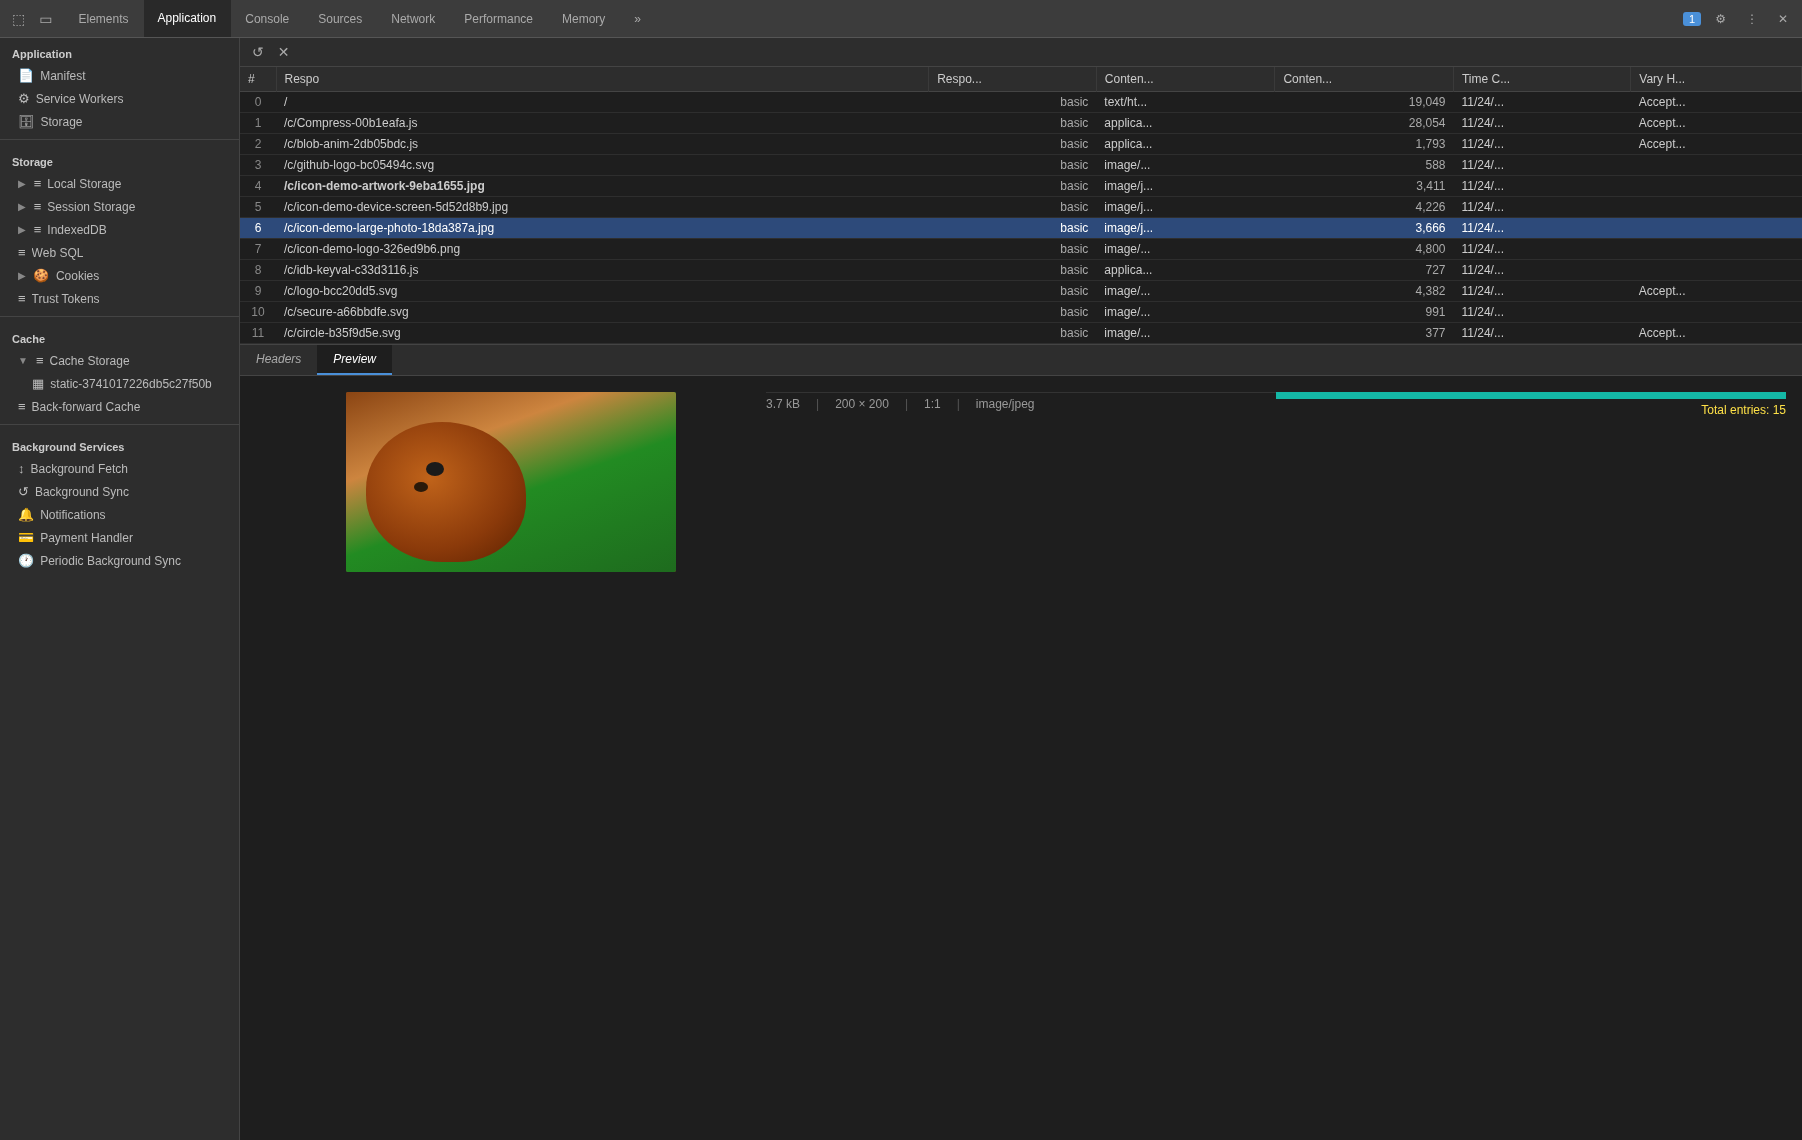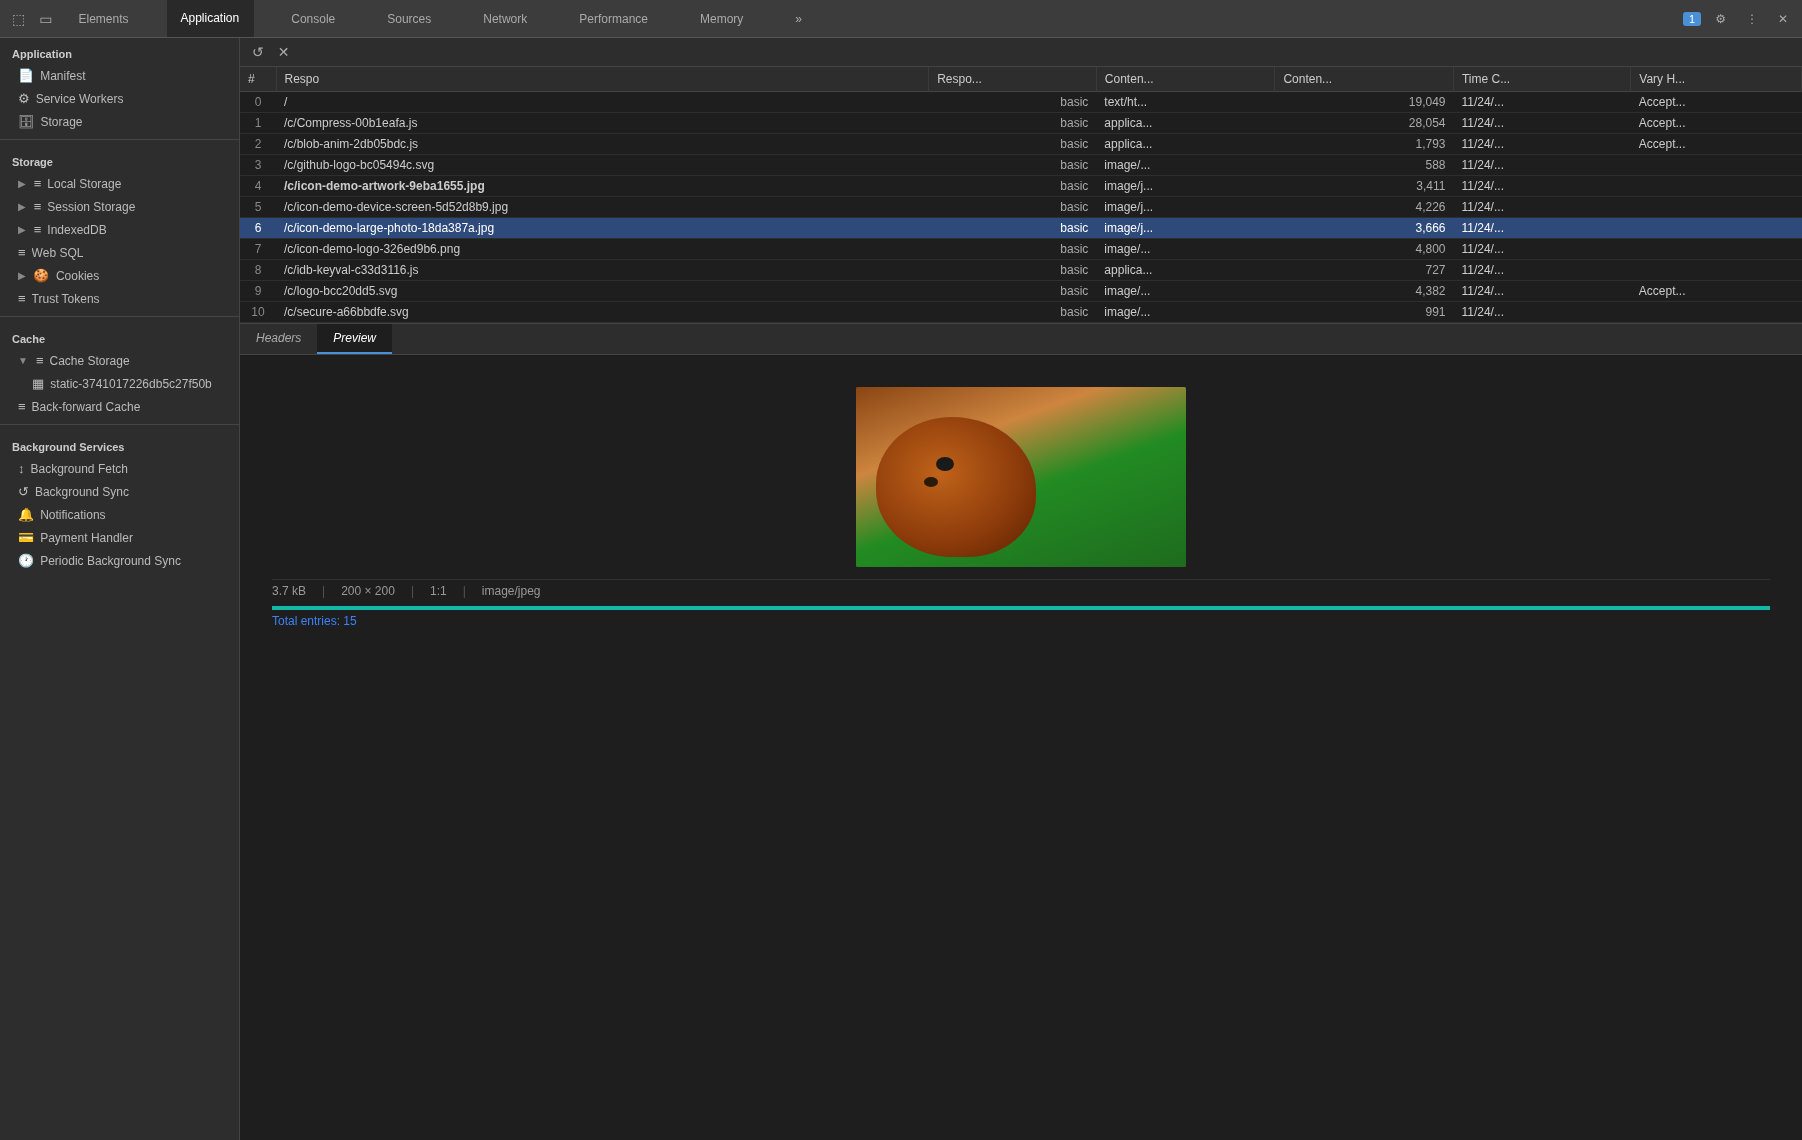--- a/index.html
+++ b/index.html
@@ -33,21 +33,20 @@
       color: #aaa;
       font-size: 14px;
       cursor: pointer;
       padding: 4px;
     }
     .top-bar-tabs {
       display: flex;
       align-items: stretch;
       height: 100%;
       flex: 1;
-      gap: 23px;
     }
     .tab {
       display: flex;
       align-items: center;
       padding: 0 14px;
       color: #aaa;
       cursor: pointer;
       font-size: 12px;
       border-right: 1px solid transparent;
       white-space: nowrap;
@@ -217,24 +216,25 @@
       color: #fff;
       background: #1e1e1e;
       border-bottom: 2px solid #4a90d9;
     }
 
     
     .preview-area {
       flex: 1;
       overflow: auto;
       display: flex;
-      flex-direction: column;
+      flex-direction: row;
       align-items: flex-start;
-      padding: 32px;
+      padding: 16px;
       background: #1e1e1e;
+      text-align: right;
     }
     .preview-image-container {
       display: flex;
       justify-content: center;
       width: 100%;
       margin-bottom: 12px;
     }
     .preview-image {
       width: 330px;
       height: 180px;
@@ -284,24 +284,24 @@
       align-items: center;
       gap: 16px;
       color: #999;
       font-size: 12px;
       padding: 4px 0 8px 0;
       border-top: 1px solid #333;
       width: 100%;
     }
     .meta-sep { color: #555; }
     .total-entries {
-      color: #3b82f6;
+      color: #fde047;
       font-size: 12px;
       padding: 4px 0;
-      border-top: 4px solid #14b8a6;
+      border-top: 7px solid #14b8a6;
       width: 100%;
     }
   </style>
 </head>
 <body>
 
 <div class="top-bar">
   <div class="top-bar-icons">
     <span class="top-bar-icon">⬚</span>
     <span class="top-bar-icon">▭</span>
@@ -529,20 +529,29 @@
     </tr>
             <tr>
       <td class="index">10</td>
       <td style="max-width:300px;">/c/secure-a66bbdfe.svg</td>
       <td class="num">basic</td>
       <td>image/...</td>
       <td class="num">991</td>
       <td>11/24/...</td>
       <td></td>
     </tr>
+            <tr>
+      <td class="index">11</td>
+      <td style="max-width:300px;">/c/circle-b35f9d5e.svg</td>
+      <td class="num">basic</td>
+      <td>image/...</td>
+      <td class="num">377</td>
+      <td>11/24/...</td>
+      <td>Accept...</td>
+    </tr>
           </tbody>
       </table>
     </div>
 
     <div class="bottom-tabs">
       <div class="bottom-tab">Headers</div>
       <div class="bottom-tab active">Preview</div>
     </div>
 
     <div class="preview-area">

